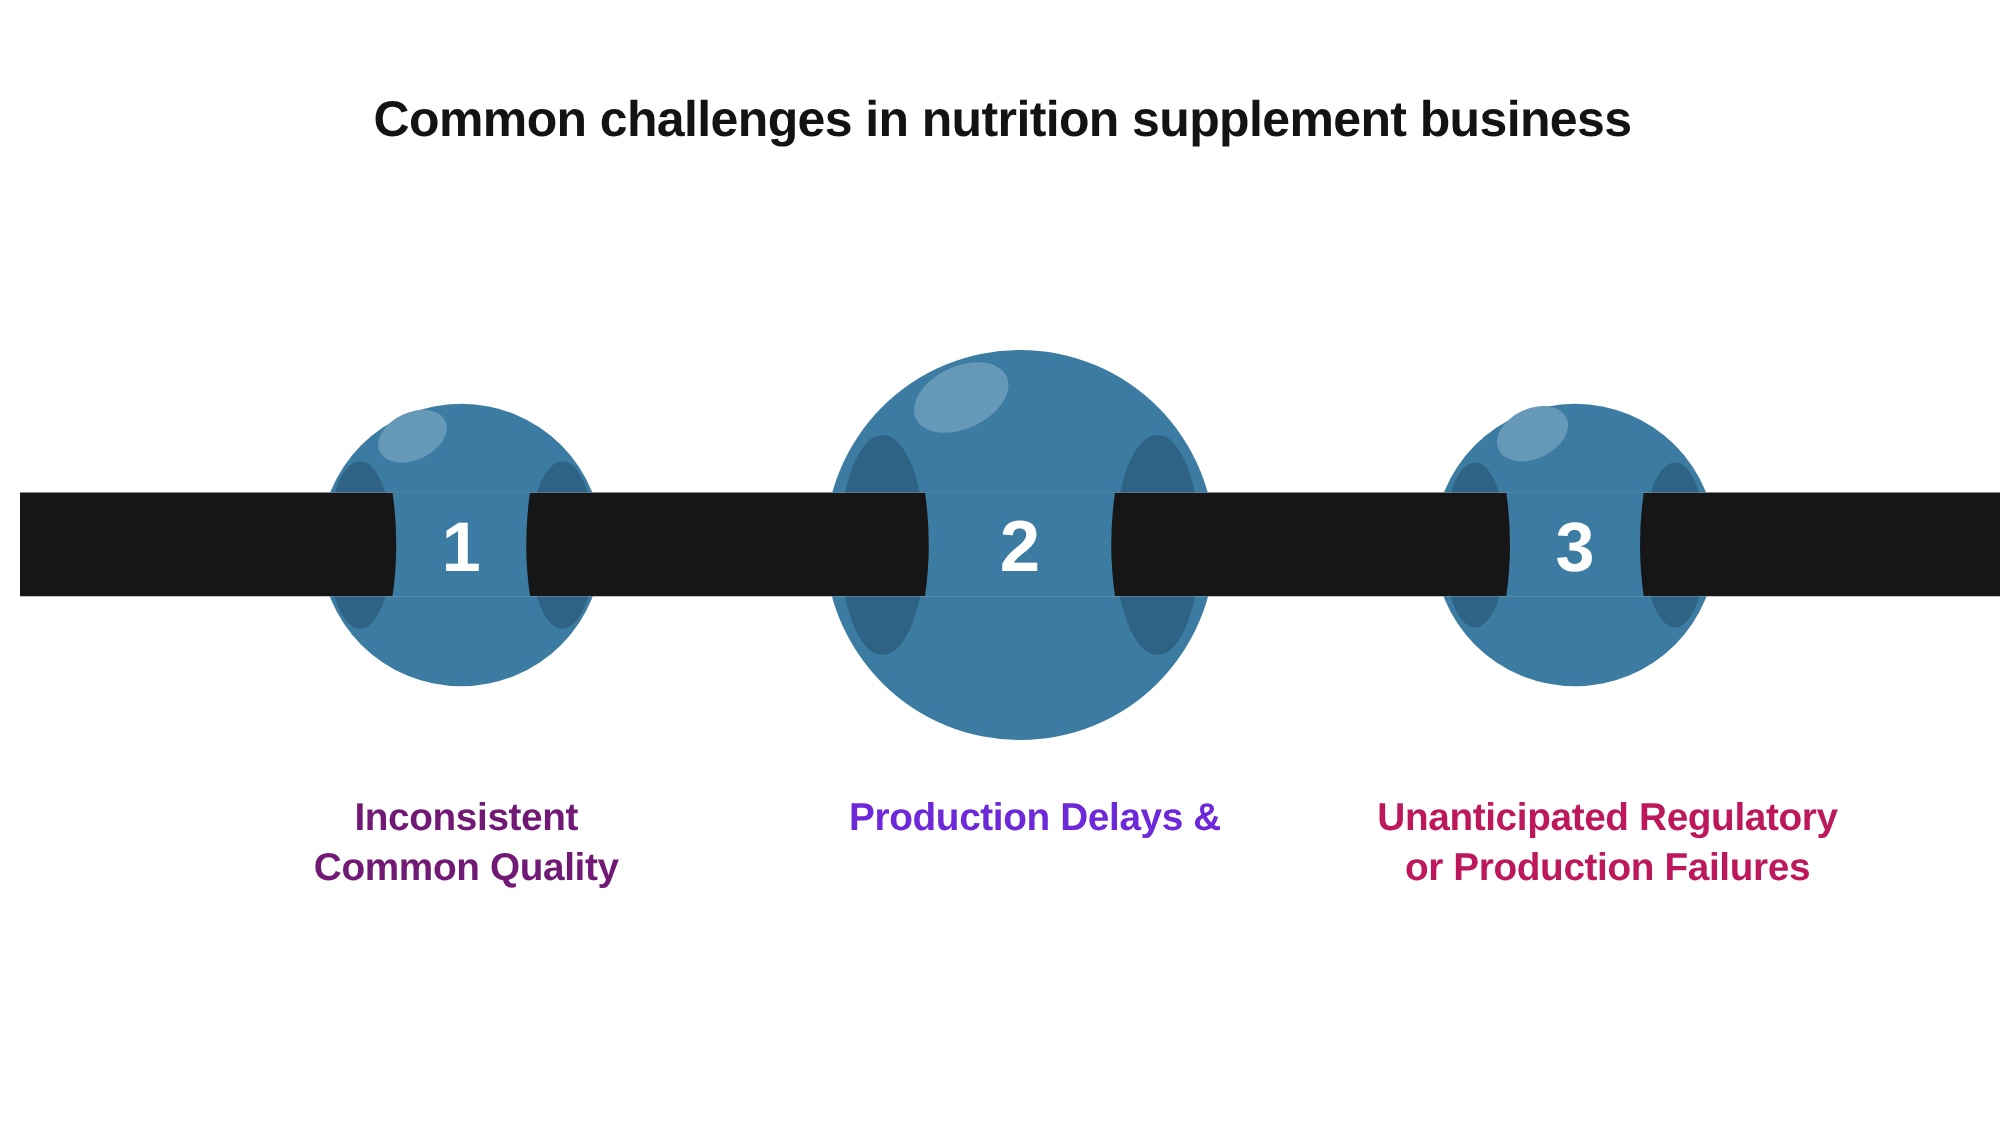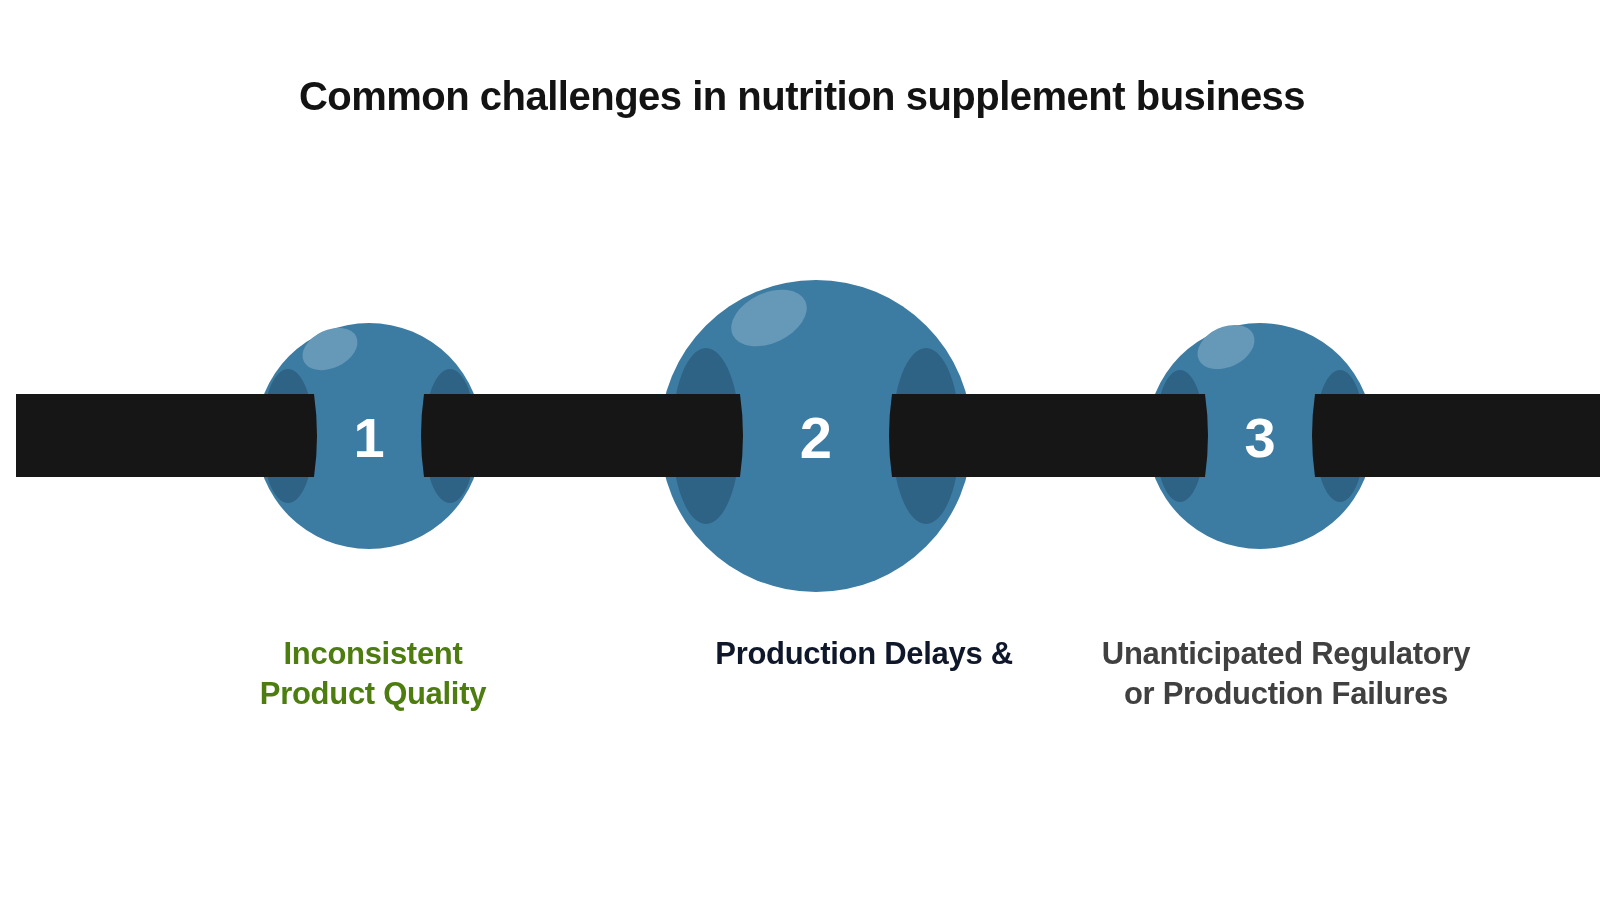--- a/index.html
+++ b/index.html
@@ -98,25 +98,25 @@
       </mask>
       <g mask="url(#bead-mask-2)">
         <circle cx="1244" cy="436" r="113" fill="#3d7ca2"></circle>
         <ellipse cx="1164" cy="436" rx="25" ry="66" fill="#2e6385"></ellipse>
         <ellipse cx="1324" cy="436" rx="25" ry="66" fill="#2e6385"></ellipse>
         <ellipse cx="1210" cy="347" rx="30" ry="20" transform="rotate(-25 1210 347)" fill="#6698b8"></ellipse>
       </g>
       <text x="1244" y="437" fill="#ffffff" font-family="&quot;Liberation Sans&quot;, sans-serif" font-weight="700" font-size="56" text-anchor="middle" dominant-baseline="central">3</text>
     </svg>
 
-  <div class="step-label" style="left: 357px; color: #4d7c0f;">
+  <div class="step-label" style="left: 357px; color: #701a75;">
     <span>Inconsistent</span>
-    <span>Product Quality</span>
+    <span>Common Quality</span>
   </div>
-  <div class="step-label" style="left: 848px; color: #0f172a;">
+  <div class="step-label" style="left: 812px; color: #6d28d9;">
     <span>Production Delays &amp;</span>
   </div>
-  <div class="step-label" style="left: 1270px; color: #404040;">
+  <div class="step-label" style="left: 1270px; color: #be185d;">
     <span>Unanticipated Regulatory</span>
     <span>or Production Failures</span>
   </div>
 
 </div>
 
 </body></html>

